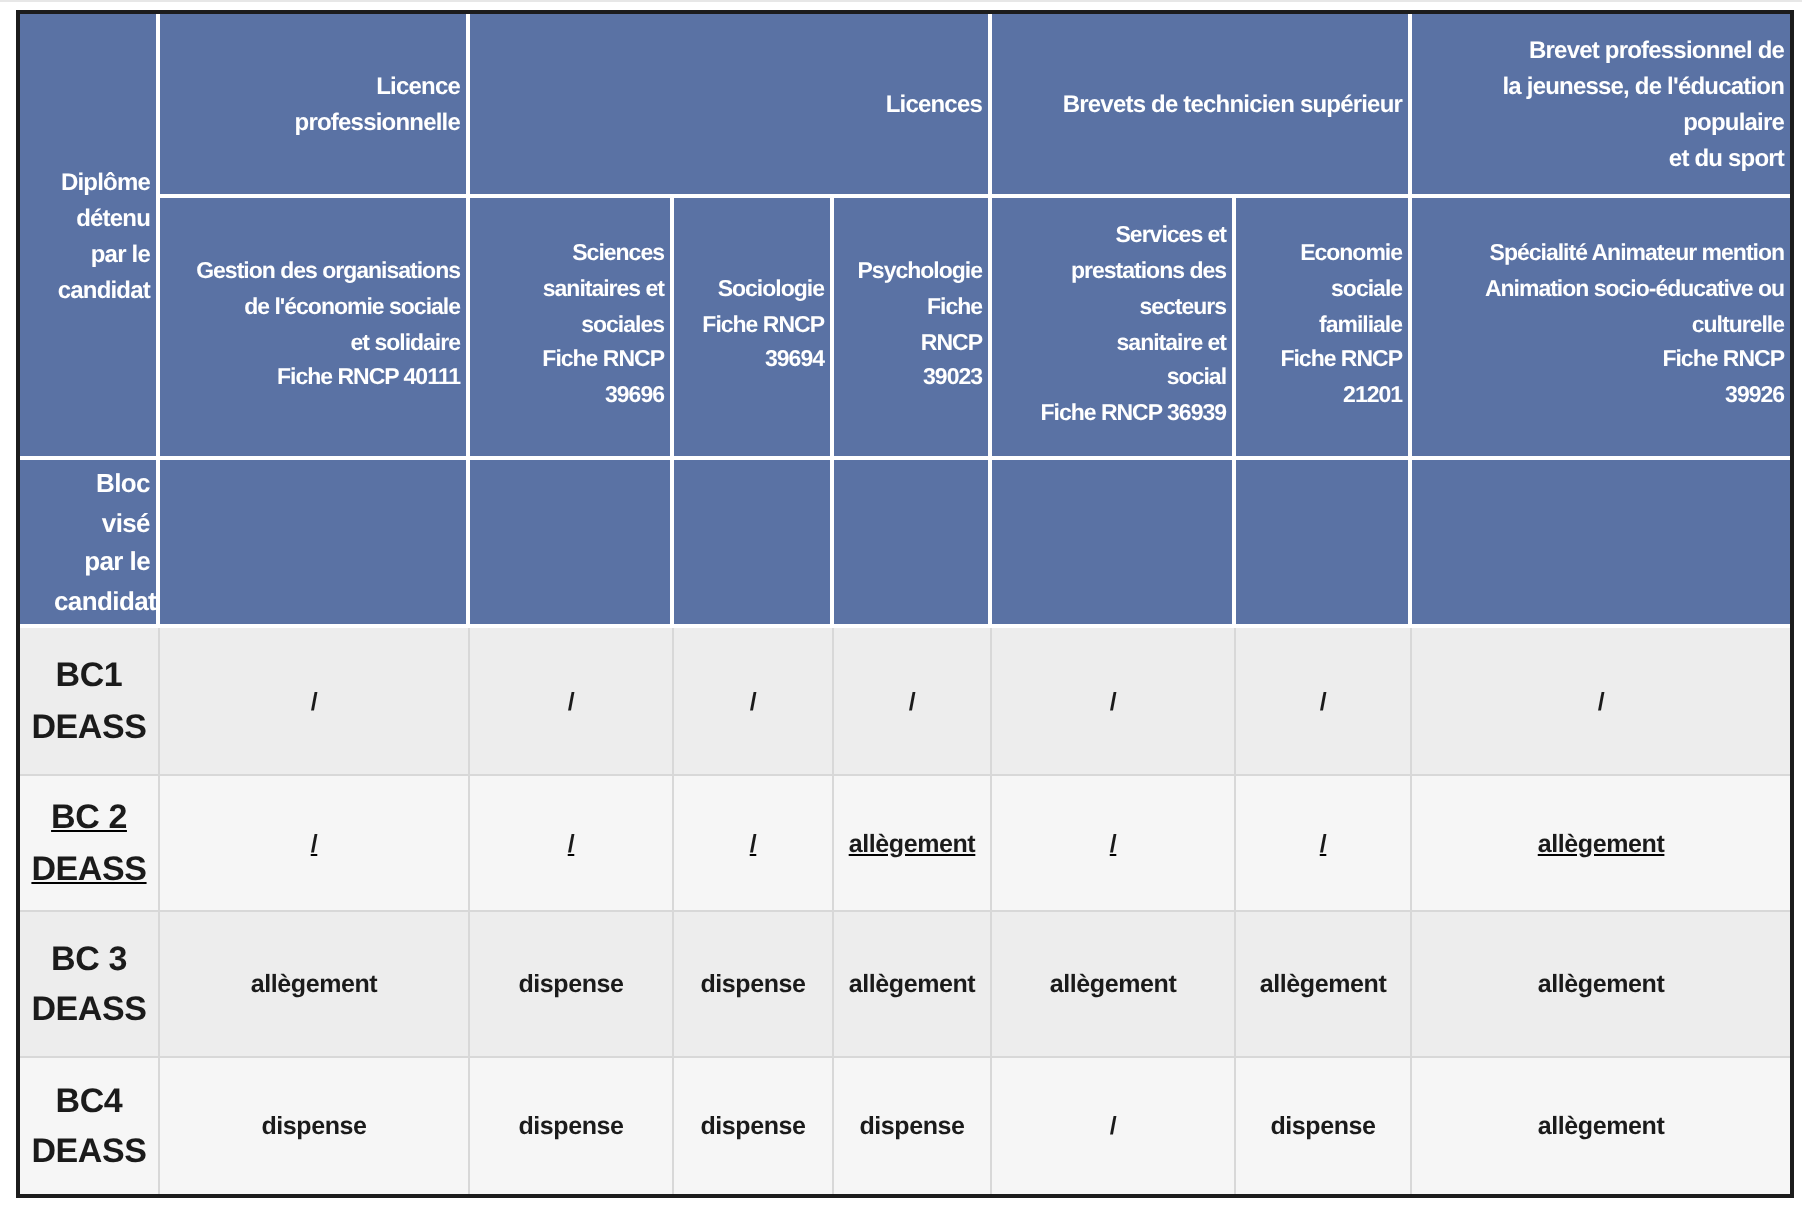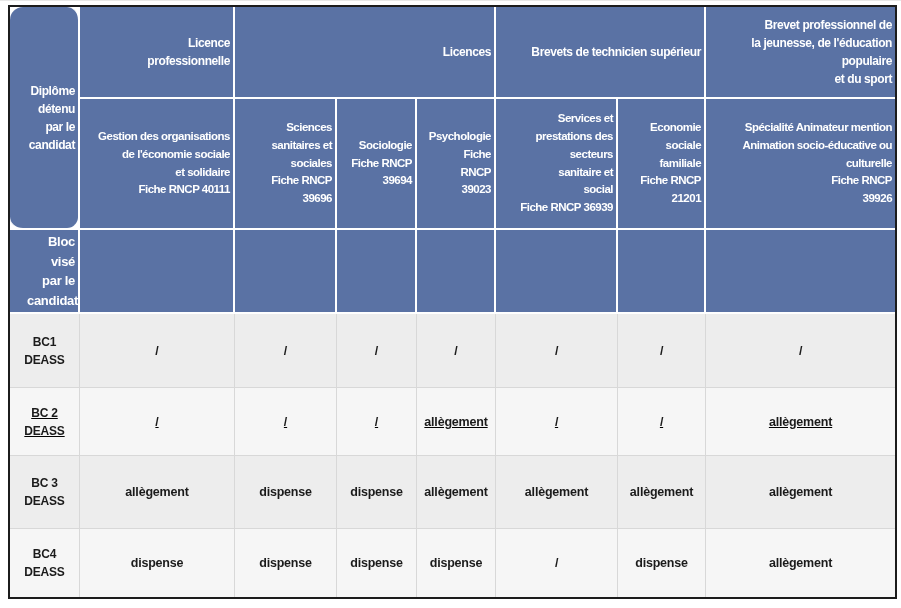--- a/index.html
+++ b/index.html
@@ -43,29 +43,29 @@
     background:var(--header-bg);
     color:var(--header-text);
     font-weight:bold;
     border-right:2px solid var(--separator-light);
     border-bottom:2px solid var(--separator-light);
     text-align:right;
   }
   tr.row-grp th.hdr{font-size:12px;letter-spacing:-0.4px;line-height:1.5;}
   tr.row-det th.hdr{font-size:11.5px;letter-spacing:-0.5px;line-height:1.55;}
   tr.row-bloc th.hdr{font-size:13px;letter-spacing:-0.3px;line-height:1.5;padding-left:17px;}
-  th.hdr.corner{font-size:12px;letter-spacing:-0.3px;line-height:1.5;border-radius:13px;}
+  th.hdr.corner{font-size:12px;letter-spacing:-0.3px;line-height:1.5;}
   td.bloc-empty{
     background:var(--header-bg);
     border-right:2px solid var(--separator-light);
     border-bottom:2px solid var(--separator-light);
   }
   
   tr.row-data th.rowlabel{
-    font-size:12px;
+    font-size:17px;
     font-weight:bold;
     color:var(--cell-text);
     letter-spacing:-0.2px;
     line-height:1.5;
     border-right:1px solid var(--separator-gray);
     border-bottom:1px solid var(--separator-gray);
   }
   tr.row-data td.val{
     font-size:12.5px;
     font-weight:bold;

